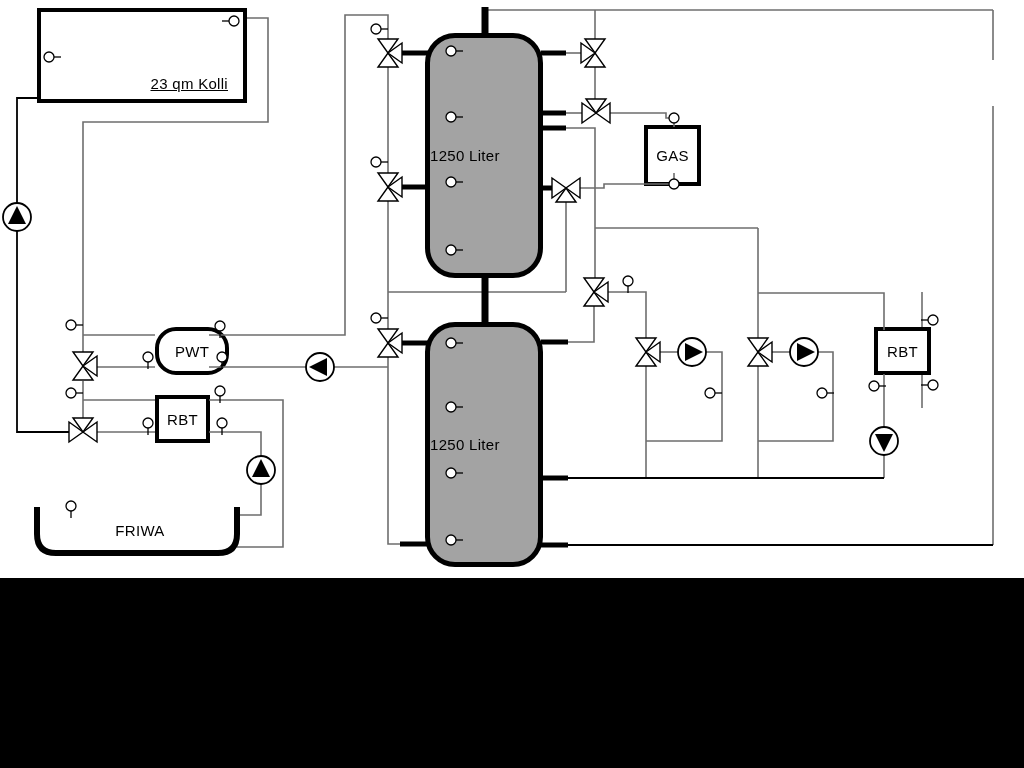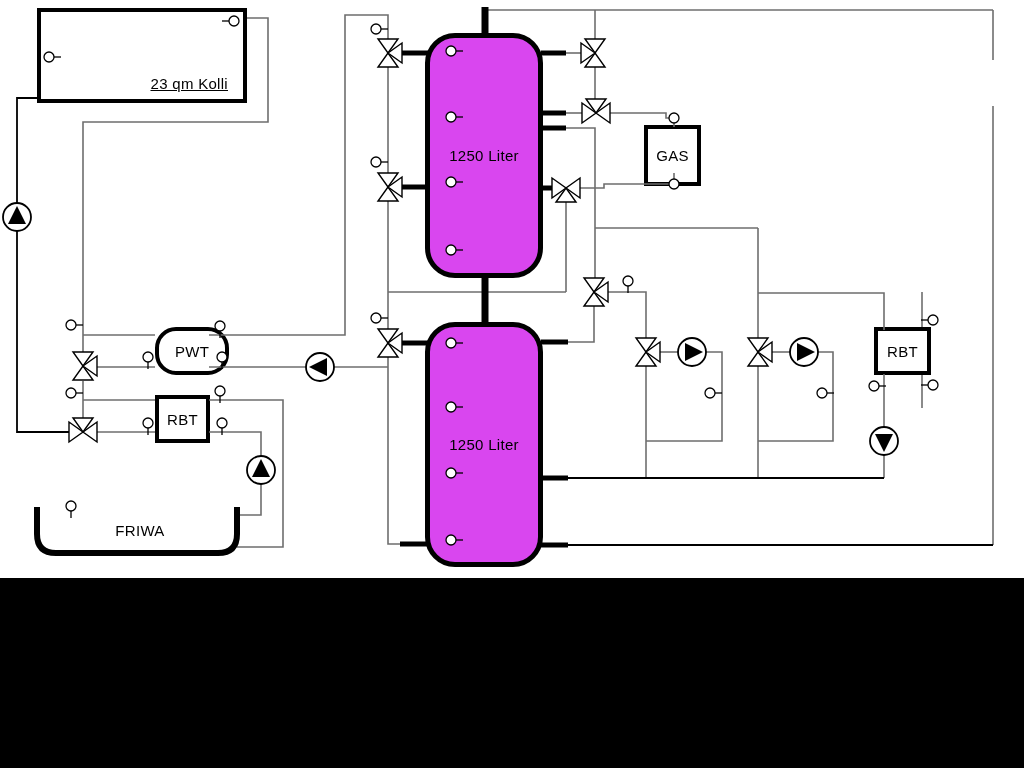--- a/index.html
+++ b/index.html
@@ -1,21 +1,21 @@
 <!DOCTYPE html>
 <html><head>
 <meta charset="utf-8">
 <style>
   html,body{margin:0;padding:0;background:#fff;}
   #stage{position:relative;width:1024px;height:768px;background:#fff;overflow:hidden;
          font-family:"Liberation Sans",sans-serif;}
   .box{position:absolute;background:#fff;border:4px solid #000;box-sizing:border-box;
        display:flex;align-items:center;justify-content:center;z-index:1;}
-  .tank{position:absolute;background:#d946ef;border:5px solid #000;border-radius:30px;
-        box-sizing:border-box;display:flex;align-items:center;justify-content:center;z-index:1;}
+  .tank{position:absolute;background:#a3a3a3;border:5px solid #000;border-radius:30px;
+        box-sizing:border-box;display:flex;align-items:center;justify-content:flex-start;z-index:1;}
   .lbl{font-size:15px;color:#000;letter-spacing:.3px;white-space:nowrap;}
   #collector-label{position:absolute;right:15px;bottom:7px;text-decoration:underline;}
   #pool-label{position:absolute;left:140px;top:530px;transform:translate(-50%,-50%);z-index:3;}
   #piping{position:absolute;left:0;top:0;z-index:2;pointer-events:none;}
   #footer-band{position:absolute;left:0;top:578px;width:1024px;height:190px;z-index:4;}
 </style>
 </head>
 <body>
 
 <div id="stage">

